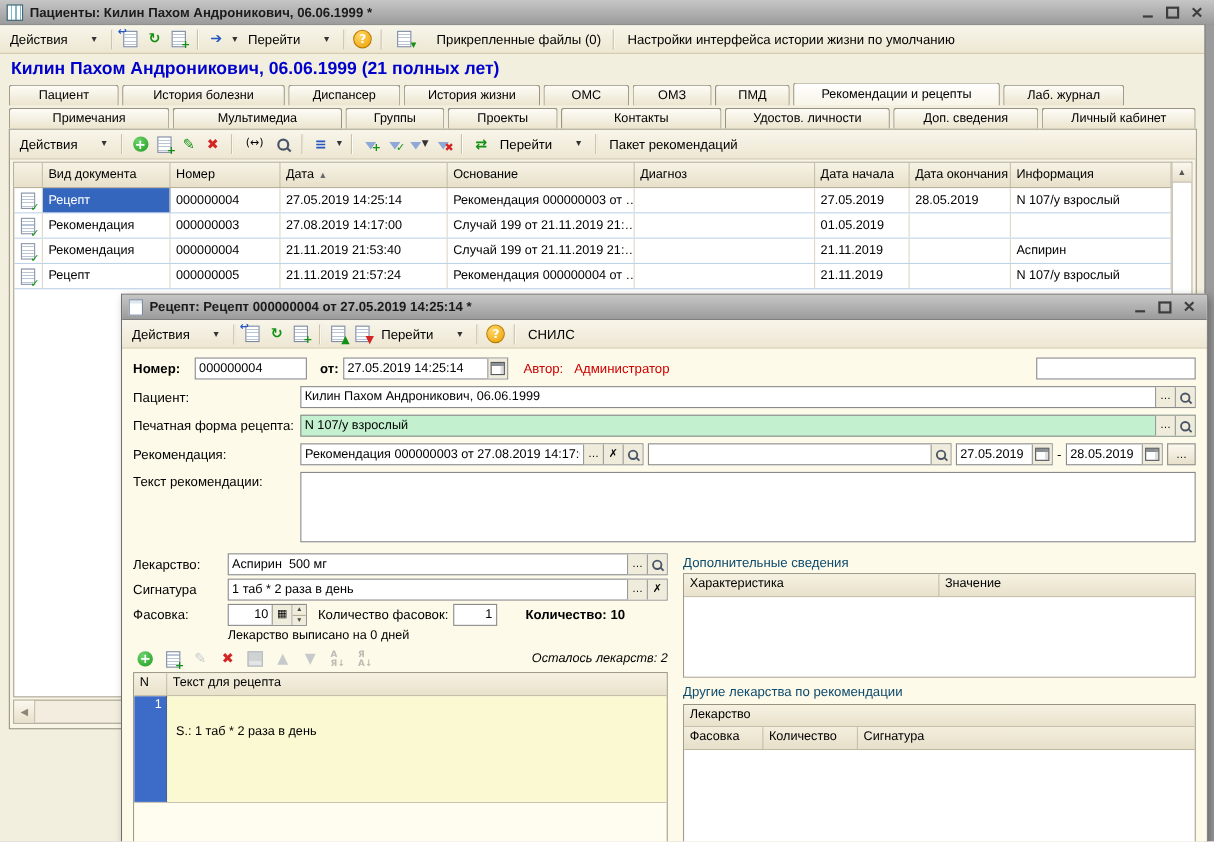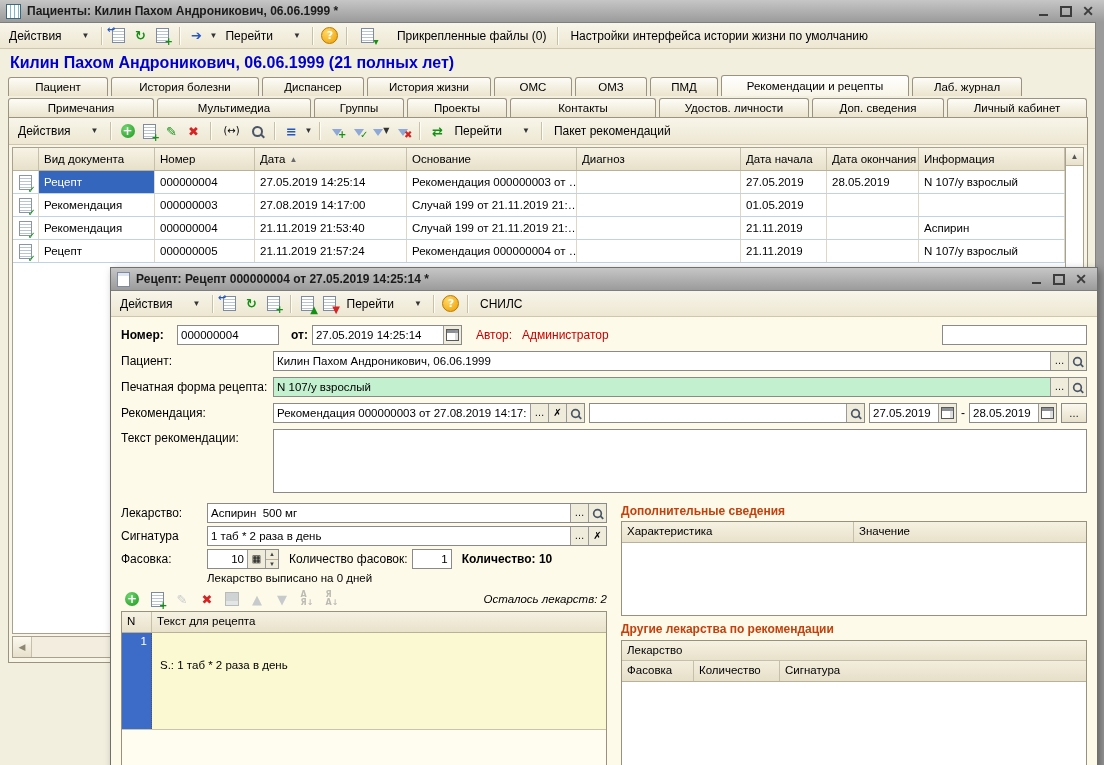--- a/index.html
+++ b/index.html
@@ -118,21 +118,21 @@
   .rx-table{border:1px solid #98917e;background:#fffdf0;flex:1;display:flex;flex-direction:column;min-height:0;overflow:hidden}
   .rx-head{display:flex;height:20px;background:linear-gradient(#f6f2e2,#e8e1cb);border-bottom:1px solid #b9b19a;flex:none}
   .rx-head>div{padding:3px 5px;font-size:11.5px;overflow:hidden;white-space:nowrap}
   .rx-c1{width:30px;border-right:1px solid #c6bfa9;flex:none;box-sizing:border-box}
   .rx-c2{flex:1}
   .rx-row{display:flex;height:96px;border-bottom:1px solid #c9c4b0;flex:none}
   .rx-n{width:30px;background:#3d6cc8;color:#fff;text-align:right;padding:2px 4px;flex:none;box-sizing:border-box;
     border-right:1px dotted #555;font-size:11.5px}
   .rx-text{flex:1;background:#fbf9d2;padding:26px 0 0 8px;font-size:11.5px}
   .rx-fill{flex:1;background:#fffdf0}
-  .sec-title{color:#c2410c;font-weight:bold;margin:1px 0 3px;flex:none;font-size:12px}
+  .sec-title{color:#0c4a6e;font-weight:normal;margin:1px 0 3px;flex:none;font-size:12px}
   .info-table{border:1px solid #98917e;background:#fff;flex:none;display:flex;flex-direction:column}
   .i-head{display:flex;height:20px;background:linear-gradient(#f6f2e2,#e8e1cb);border-bottom:1px solid #b9b19a;flex:none}
   .i-head>div{padding:3px 5px;font-size:11.5px;overflow:hidden;white-space:nowrap;box-sizing:border-box}
   .i-c1{width:232px;border-right:1px solid #c6bfa9;flex:none}
   .i-c2{flex:1}
   .i-body{height:72px;background:#fff}
   .other-table{border:1px solid #98917e;background:#fff;flex:1;display:flex;flex-direction:column;min-height:0;
     margin-top:1px;overflow:hidden}
   .o-group{height:20px;background:linear-gradient(#f6f2e2,#e8e1cb);border-bottom:1px solid #c6bfa9;
     padding:3px 5px;box-sizing:border-box;font-size:11.5px;flex:none}
@@ -558,21 +558,21 @@
               <span class="btn-in">▦</span>
               <span class="spin">
                   <span>▲</span>
                   <span>▼</span>
                 </span>
             </span>
             <span style="margin-left:6px">Количество фасовок:</span>
             <span class="fld" style="width:40px">
               <input class="num" value="1" style="">
             </span>
-            <span class="b" style="margin-left:6px">Количество: 10</span>
+            <span class="b" style="margin-left:22px">Количество: 10</span>
           </div>
           <div class="note">Лекарство выписано на 0 дней</div>
 
           <div class="rx-tb">
             <span class="ic">
                 <span class="round-add">+</span>
               </span>
             <span class="ic">
                 <span class="ic-doc">
                   <span class="ov g">+</span>

